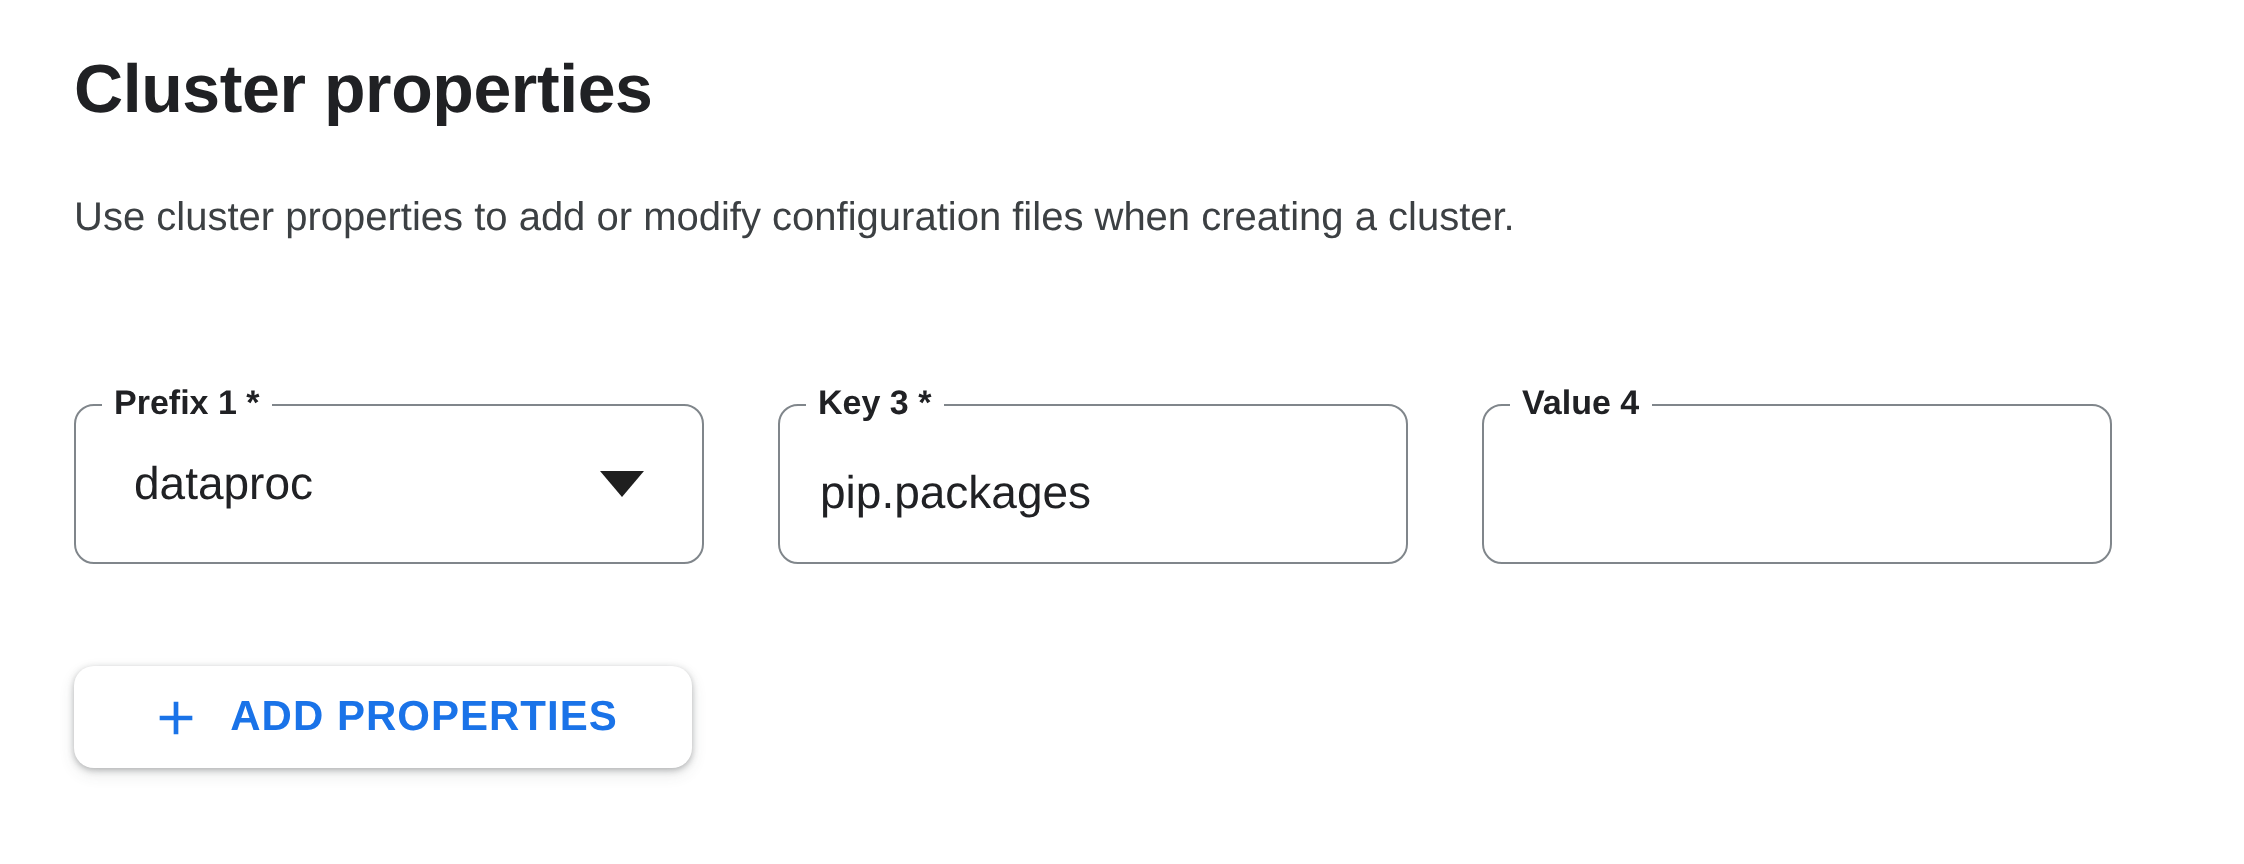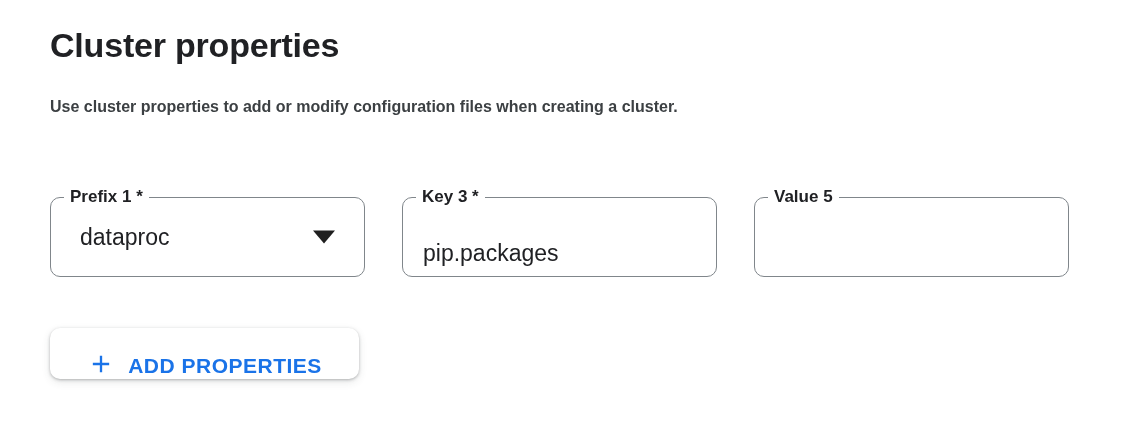--- a/index.html
+++ b/index.html
@@ -8,36 +8,36 @@
     padding: 0;
     background: #ffffff;
     width: 1122px;
     height: 432px;
     overflow: hidden;
     font-family: "Liberation Sans", sans-serif;
     color: var(--color-text, #202124);
   }
   .section {
     position: relative;
-    padding-left: 50px;
+    padding-left: 37px;
     padding-top: 26px;
     width: 1122px;
   }
   .page-title {
     margin: 0;
     font-size: 34px;
     font-weight: 700;
     letter-spacing: -0.2px;
     line-height: 1.15;
     color: var(--color-text, #202124);
   }
   .page-desc {
     margin: 33px 0 0 0;
-    font-size: 16px;
-    font-weight: 700;
+    font-size: 20px;
+    font-weight: 400;
     line-height: 1.15;
     color: var(--color-muted_text, #3c4043);
   }
   .fields-row {
     margin-top: 81px;
     display: flex;
     gap: 37px;
     align-items: center;
   }
   .field {
@@ -65,21 +65,21 @@
     left: 29px;
     top: 50%;
     transform: translateY(-50%);
     font-size: 23px;
     color: var(--color-text, #202124);
     white-space: nowrap;
   }
   .field-input {
     position: absolute;
     left: 20px;
-    top: 16px;
+    top: 4px;
     width: calc(100% - 24px);
     height: 100%;
     border: none;
     outline: none;
     padding: 0;
     background: transparent;
     font-family: "Liberation Sans", sans-serif;
     font-size: 23px;
     color: var(--color-text, #202124);
     white-space: nowrap;
@@ -95,21 +95,21 @@
     border-left: 11px solid transparent;
     border-right: 11px solid transparent;
     border-top: 13px solid #1f1f1f;
     cursor: pointer;
   }
   .select-field { cursor: pointer; }
   .add-btn {
     margin-top: 51px;
     margin-left: 0;
     display: flex;
-    align-items: flex-end;
+    align-items: center;
     justify-content: center;
     gap: 13px;
     width: 309px;
     height: 51px;
     background: #ffffff;
     border: none;
     border-radius: 10px;
     box-shadow: 0 1px 3px rgba(60,64,67,0.35), 0 3px 8px rgba(60,64,67,0.12);
     color: var(--color-accent, #1a73e8);
     cursor: pointer;
@@ -145,21 +145,21 @@
       <span class="field-value">dataproc</span>
       <span class="dropdown-arrow"></span>
     </div>
 
     <div class="field">
       <span class="field-label">Key 3 *</span>
       <input class="field-input" type="text" value="pip.packages" style="">
     </div>
 
     <div class="field">
-      <span class="field-label">Value 5</span>
+      <span class="field-label">Value 4</span>
     </div>
 
   </div>
 
   <button class="add-btn">
     <span class="plus-icon">
       <svg viewBox="0 0 24 24" fill="currentColor" aria-hidden="true">
         <path d="M19 13h-6v6h-2v-6H5v-2h6V5h2v6h6v2z"></path>
       </svg>
     </span>

